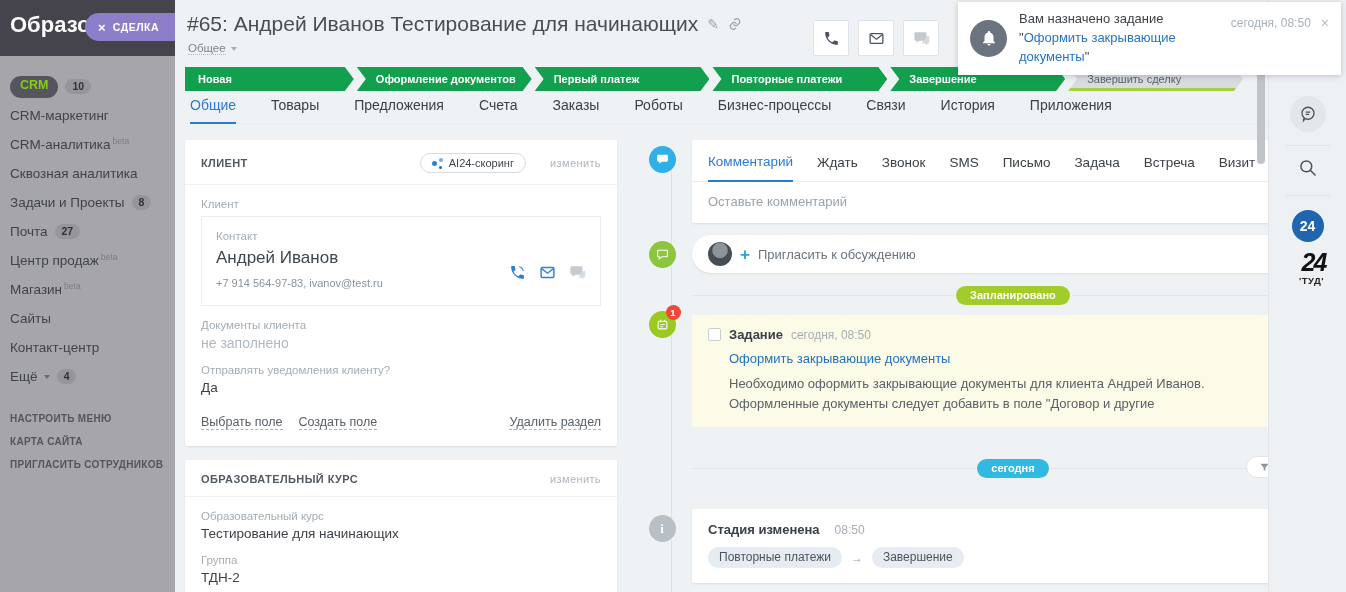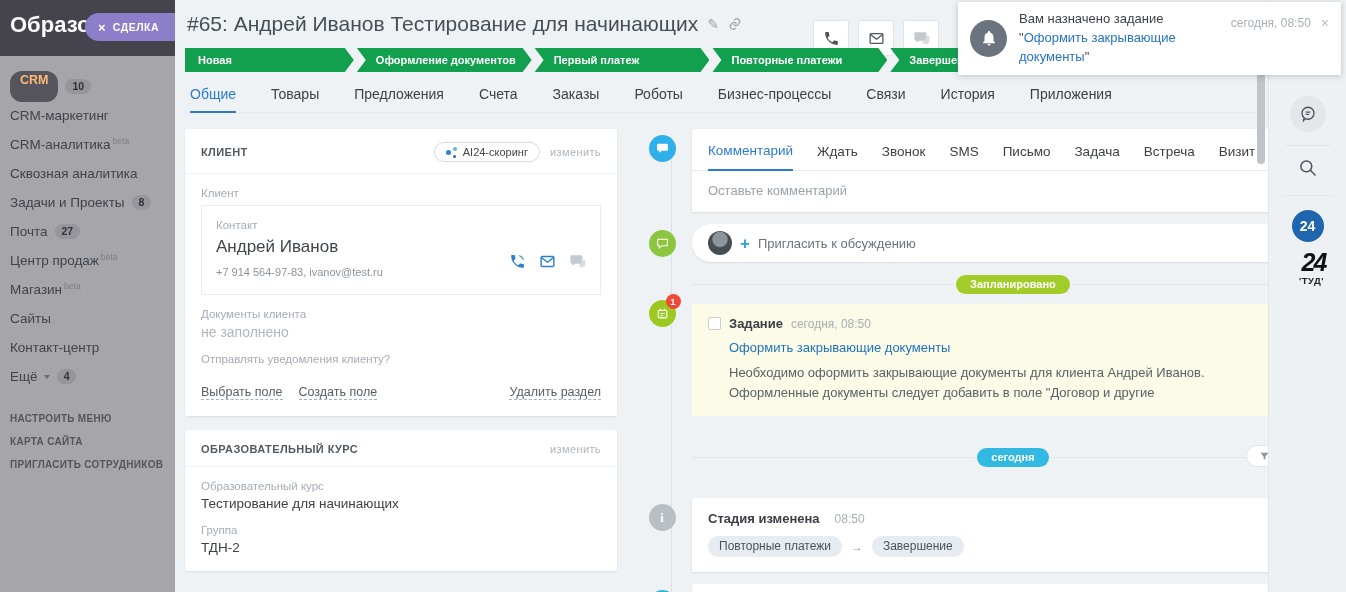--- a/index.html
+++ b/index.html
@@ -8,59 +8,59 @@
 
   
   .sidebar { position:absolute; left:0; top:0; width:175px; height:592px; background:#a6a6aa; z-index:2; }
   .sb-top { position:relative; height:56px; background:#454membri4c; background:#45444c; }
   .sb-title { position:absolute; left:10px; top:12px; font-size:22px; font-weight:bold; color:#fdfdfd; white-space:nowrap; overflow:hidden; width:165px; }
   .slider-chip { position:absolute; right:0; top:13px; height:28px; display:flex; align-items:center; gap:7px; padding:0 16px 0 13px; background:#8c7ec9; border-radius:14px 0 0 14px; color:#fff; z-index:3; cursor:pointer; }
   .chip-x { font-size:13px; font-weight:bold; line-height:1; }
   .chip-label { font-size:10.5px; font-weight:bold; letter-spacing:.5px; }
   .sb-menu { padding:16px 0 0 10px; }
   .sb-item { height:29px; display:flex; align-items:center; font-size:13.5px; color:#3f434a; cursor:pointer; white-space:nowrap; }
-  .crm-pill { background:#56555d; color:#fdba74; padding:2px 10px 15px; border-radius:12px; font-weight:bold; font-size:12.5px; }
+  .crm-pill { background:#56555d; color:#84cc16; padding:2px 10px 6px; border-radius:12px; font-weight:bold; font-size:12.5px; }
   .sb-badge { margin-left:7px; background:#95959b; color:#2f3237; font-size:10.5px; font-weight:bold; padding:1px 7px 2px; border-radius:9px; }
   .sb-sup { font-size:8.5px; color:#7c7c83; margin-left:2px; transform:translateY(-4px); }
   .sb-caret { width:0; height:0; border-left:3.5px solid transparent; border-right:3.5px solid transparent; border-top:4px solid #6a6a71; margin-left:6px; }
   .sb-footer { padding:16px 0 0 10px; }
   .sb-flink { height:23px; font-size:10px; font-weight:bold; color:#54545b; letter-spacing:.3px; cursor:pointer; display:flex; align-items:center; }
 
   
   .main { position:absolute; left:175px; top:0; width:1093px; height:592px; padding:12px 0 0 10px; }
   .title-row { display:flex; align-items:center; gap:9px; padding-left:2px; }
   .deal-title { font-size:21px; font-weight:normal; color:#474e55; white-space:nowrap; }
   .t-ic { color:#9aa2a9; font-size:14px; cursor:pointer; display:inline-flex; }
   .subtitle-row { display:flex; align-items:center; gap:5px; margin:6px 0 0 3px; }
   .subtitle { font-size:11.5px; color:#7c848b; border-bottom:1px dotted #b4bcc2; cursor:pointer; }
   .sub-caret { width:0; height:0; border-left:3.5px solid transparent; border-right:3.5px solid transparent; border-top:4px solid #a7afb6; }
   .hdr-actions { position:absolute; left:638px; top:20px; display:flex; gap:9px; }
   .hbtn { width:36px; height:36px; background:#fff; border:1px solid #dfe3e7; border-radius:2px; display:flex; align-items:center; justify-content:center; cursor:pointer; }
   .hbtn svg { width:17px; height:17px; }
 
   
-  .pipeline { display:flex; gap:3px; margin:12px 25px 14px 0; height:24px; }
+  .pipeline { display:flex; gap:3px; margin:12px 25px 6px 0; height:24px; }
   .stage { flex:1; background:#12a04f; color:#fff; font-size:11px; font-weight:bold; line-height:24px; padding-left:19px; white-space:nowrap; overflow:hidden; cursor:pointer;
     clip-path:polygon(0 0,calc(100% - 9px) 0,100% 50%,calc(100% - 9px) 100%,0 100%,9px 50%); }
   .stage.first { clip-path:polygon(0 0,calc(100% - 9px) 0,100% 50%,calc(100% - 9px) 100%,0 100%); padding-left:13px; }
   .stage.final { background:#d8dcdf; color:#59626a; font-weight:normal; box-shadow:inset 0 -3px 0 #a6ce47; }
 
   
   .tabs { display:flex; gap:35px; padding:0 0 0 5px; border-bottom:1px solid #e9edf0; }
   .tab { font-size:14px; color:#3b4147; padding-bottom:9px; cursor:pointer; white-space:nowrap; }
   .tab.active { color:#2b7bd3; border-bottom:2px solid #2b7bd3; margin-bottom:-1px; }
 
   
   .content { display:flex; margin-top:16px; align-items:flex-start; }
   .left-col { width:432px; flex:none; }
   .card { background:#fff; border-radius:2px; box-shadow:0 1px 2px rgba(60,70,80,.12); }
   .panel { padding:13px 16px 16px; }
   .panel-head { display:flex; align-items:center; }
   .panel-title { font-size:11px; font-weight:bold; letter-spacing:.4px; color:#525a61; }
-  .panel-right { margin-left:auto; display:flex; align-items:center; gap:10px; }
+  .panel-right { margin-left:auto; display:flex; align-items:center; gap:24px; }
   .scoring-pill { display:flex; align-items:center; gap:6px; border:1px solid #d7dce0; border-radius:13px; padding:3px 11px; font-size:11px; color:#40464c; cursor:pointer; background:#fff; }
   .dots { position:relative; width:11px; height:11px; }
   .dots i { position:absolute; border-radius:50%; background:#2f80d0; }
   .dots i:nth-child(1){ width:5px;height:5px;left:0;top:3px; }
   .dots i:nth-child(2){ width:4px;height:4px;right:0;top:0; background:#6db1e8;}
   .dots i:nth-child(3){ width:3px;height:3px;right:1px;bottom:0; background:#2566a8;}
   .edit-link { font-size:11px; letter-spacing:.4px; color:#aeb6bd; cursor:pointer; }
   .panel-div { border-bottom:1px solid #eef1f3; margin:11px -16px 0; }
   .f-label { font-size:11.5px; color:#a4adb4; margin-top:13px; }
   .contact-box { border:1px solid #e8ecef; margin-top:6px; padding:13px 14px 16px; display:flex; }
@@ -215,20 +215,24 @@
     <div class="title-row">
       <h1 class="deal-title">#65: Андрей Иванов Тестирование для начинающих</h1>
       <span class="t-ic">✎</span>
       <span class="t-ic">
         <svg viewBox="0 0 24 24" fill="none" stroke="#9aa2a9" stroke-width="2" stroke-linecap="round" width="14" height="14">
             <path d="M10 13a5 5 0 0 0 7 0l2-2a5 5 0 0 0-7-7l-1 1"></path>
             <path d="M14 11a5 5 0 0 0-7 0l-2 2a5 5 0 0 0 7 7l1-1"></path>
           </svg>
       </span>
     </div>
+    <div class="subtitle-row">
+      <span class="subtitle">Общее</span>
+      <span class="sub-caret"></span>
+    </div>
     <div class="hdr-actions">
       <div class="hbtn">
         <svg viewBox="0 0 24 24" fill="#4c545d">
             <path d="M6.54 10.79c1.44 2.83 3.76 5.14 6.59 6.59l2.2-2.2c.27-.27.67-.36 1.02-.24 1.12.37 2.33.57 3.57.57.61 0 1.08.47 1.08 1.08v3.33c0 .61-.47 1.08-1.08 1.08C10.85 21 3 13.15 3 3.92 3 3.31 3.47 2.84 4.08 2.84h3.34c.61 0 1.08.47 1.08 1.08 0 1.24.2 2.45.57 3.57.11.35.03.75-.25 1.02l-2.28 2.28z"></path>
           </svg>
       </div>
       <div class="hbtn">
         <svg viewBox="0 0 24 24" fill="none" stroke="#4c545d" stroke-width="1.8">
             <rect x="3" y="5" width="18" height="14" rx="1.5"></rect>
             <path d="M3.5 6.5 12 13l8.5-6.5"></path>
@@ -301,20 +305,21 @@
                 </svg>
               <svg viewBox="0 0 24 24" fill="#c3cad0">
                   <path d="M4 3h13a2 2 0 0 1 2 2v8a2 2 0 0 1-2 2H9l-4 3v-3H4a2 2 0 0 1-2-2V5a2 2 0 0 1 2-2z"></path>
                   <path d="M21 9a2 2 0 0 1 2 2v6a2 2 0 0 1-2 2h-1v3l-3-3h-4" fill="#d8dce0"></path>
                 </svg>
             </div>
           </div>
           <div class="f-label">Документы клиента</div>
           <div class="f-value empty">не заполнено</div>
           <div class="f-label">Отправлять уведомления клиенту?</div>
+          <div class="f-value">Да</div>
           <div class="links-row">
             <span class="dashed">Выбрать поле</span>
             <span class="dashed gap">Создать поле</span>
             <span class="dashed right">Удалить раздел</span>
           </div>
         </div>
 
         <div class="card panel card2">
           <div class="panel-head">
             <span class="panel-title">ОБРАЗОВАТЕЛЬНЫЙ КУРС</span>

